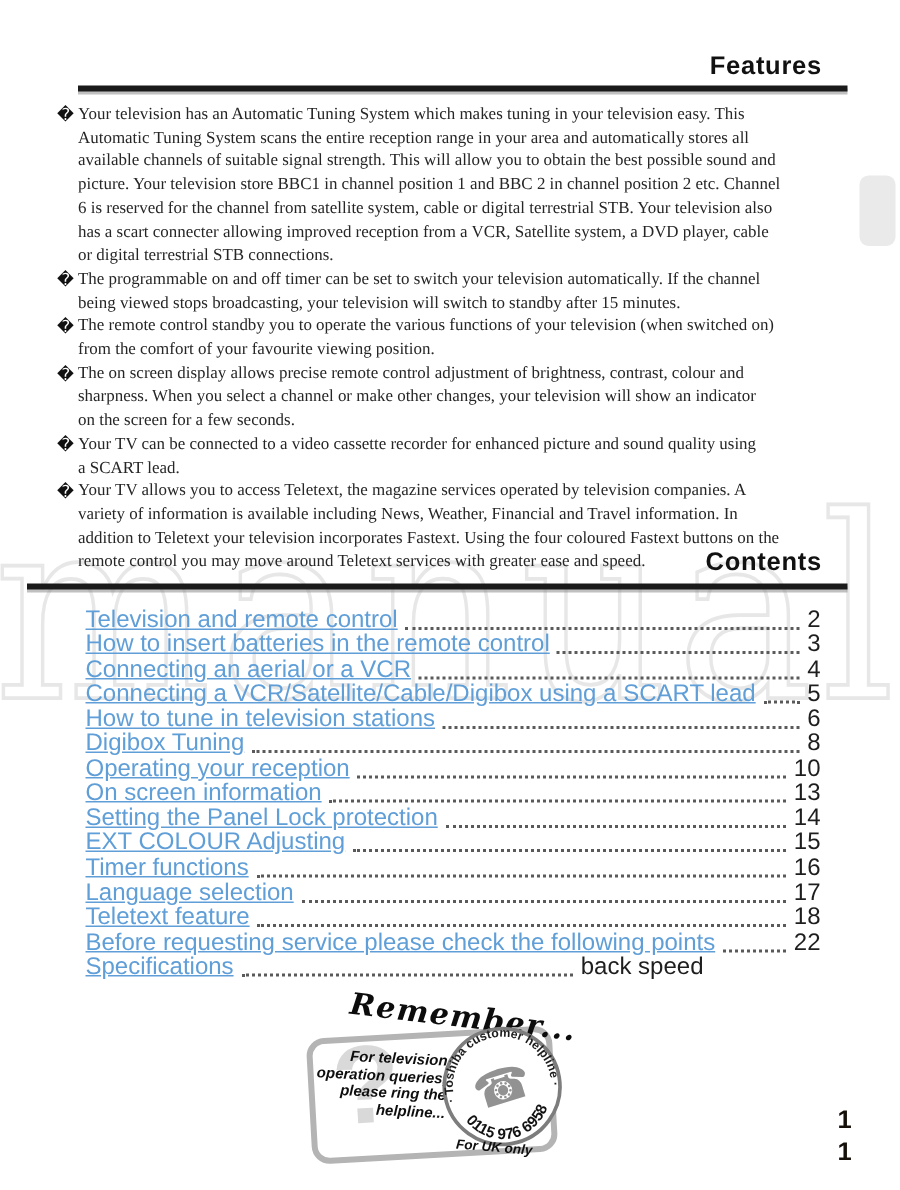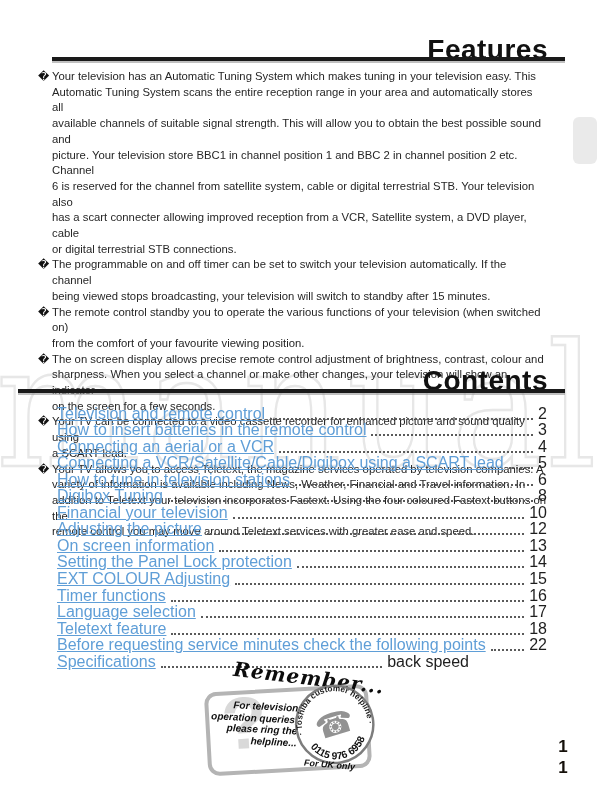--- a/index.html
+++ b/index.html
@@ -17,39 +17,39 @@
     transform:scaleX(0.9); transform-origin:left top;
     color:rgba(255,255,255,0.0);
     -webkit-text-stroke:2.5px #e7e7e7;
   }
   .wm-frag {
     position:absolute; z-index:0; background:#eaeaea; border-radius:6px;
   }
 
   
   .sec-title {
-    position:absolute; z-index:2; right:52px; font-size:28px; font-weight:bold;
+    position:absolute; z-index:2; right:52px; font-size:17px; font-weight:bold;
     color:#111; letter-spacing:0.5px;
   }
   .features-title { top:34px; }
   .contents-title { top:365px;text-align:right; }
   .rule { position:absolute; z-index:2; height:4px; background:#1a1a1a;
           box-shadow:0 2px 0 rgba(140,140,140,0.55); }
   .rule-features { left:52px; right:35px; top:57px; }
   .rule-contents { left:18px; right:35px; top:389px; }
 
   
   .features-list { position:absolute; z-index:2; left:38px; top:69px; width:508px; }
   .feature-item { display:flex; align-items:flex-start; }
   .feature-item .bullet {
     flex:0 0 14px; font-size:11px; line-height:15.7px; color:#111;
     font-family:"DejaVu Sans", sans-serif;
   }
   .feature-item .ptext {
-    flex:1; font-size:11.3px; line-height:15.7px; white-space:pre-line; color:#262626;
+    flex:1; font-size:11.3px; line-height:15.7px; white-space:pre-line; color:#262626;font-family:Liberation Serif, serif;
   }
 
   
   .toc-list { position:absolute; z-index:2; left:57px; top:406px; width:490px; }
   .toc-row { display:flex; align-items:flex-end; height:16.55px; font-size:16px; }
   .toc-row .toc-link {
     color:#5f9ed7; text-decoration:underline; text-decoration-color:#5f9ed7;
     white-space:nowrap; cursor:pointer;
   }
   .toc-row .leader { flex:1; border-bottom:2px dotted #5a5a5a; margin:0 5px 3px 5px; }
@@ -181,30 +181,25 @@
       <span class="toc-page">6</span>
     </div>
 
     <div class="toc-row">
       <span class="toc-link">Digibox Tuning</span>
       <span class="leader"></span>
       <span class="toc-page">8</span>
     </div>
 
     <div class="toc-row">
-      <span class="toc-link">Financial your television</span>
+      <span class="toc-link">Operating your reception</span>
       <span class="leader"></span>
       <span class="toc-page">10</span>
     </div>
 
-    <div class="toc-row">
-      <span class="toc-link">Adjusting the picture</span>
-      <span class="leader"></span>
-      <span class="toc-page">12</span>
-    </div>
 
     <div class="toc-row">
       <span class="toc-link">On screen information</span>
       <span class="leader"></span>
       <span class="toc-page">13</span>
     </div>
 
     <div class="toc-row">
       <span class="toc-link">Setting the Panel Lock protection</span>
       <span class="leader"></span>
@@ -229,21 +224,21 @@
       <span class="toc-page">17</span>
     </div>
 
     <div class="toc-row">
       <span class="toc-link">Teletext feature</span>
       <span class="leader"></span>
       <span class="toc-page">18</span>
     </div>
 
     <div class="toc-row">
-      <span class="toc-link">Before requesting service minutes check the following points</span>
+      <span class="toc-link">Before requesting service please check the following points</span>
       <span class="leader"></span>
       <span class="toc-page">22</span>
     </div>
 
     <div class="toc-row">
       <span class="toc-link">Specifications</span>
       <span class="leader"></span>
       <span class="toc-page">back speed</span>
     </div>
   </div>

